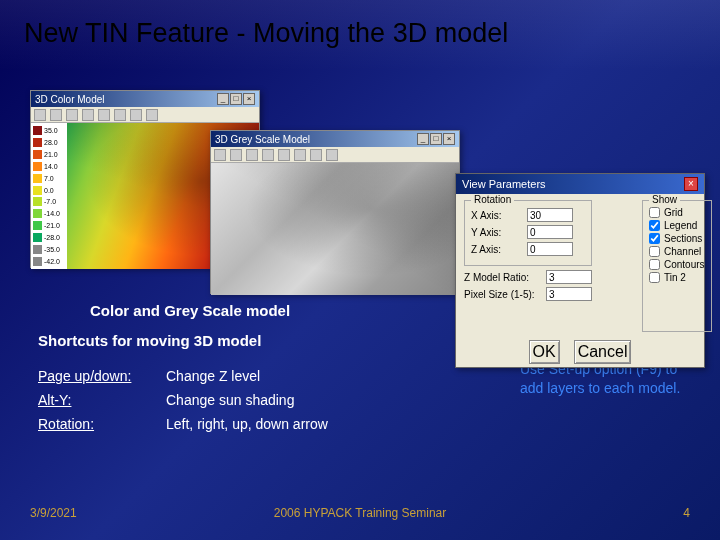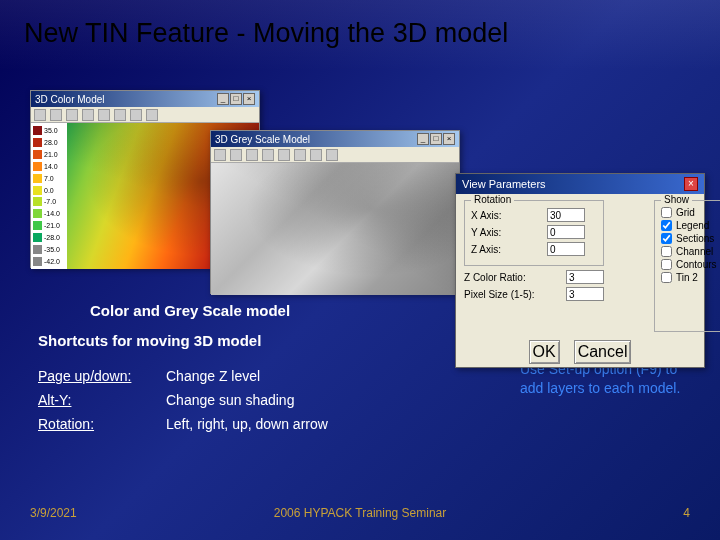--- a/index.html
+++ b/index.html
@@ -110,21 +110,21 @@
   }
   .dialog .titlebar .x{
     width:14px;height:14px;background:#d44;border:1px solid #800;
     color:#fff;font-size:10px;line-height:12px;text-align:center;
   }
   .dialog .body{padding:6px 8px;}
   .fieldset{border:1px solid #aaa;padding:4px 6px 6px;margin-bottom:4px;position:relative;}
   .fieldset .lg{position:absolute;top:-7px;left:6px;background:#ece9d8;padding:0 3px;font-size:10px;}
   .row{display:flex;align-items:center;gap:4px;margin:3px 0;}
   .row label{width:52px;font-size:10px;}
-  .row input[type=text]{width:38px;height:14px;font-size:10px;border:1px solid #888;background:#fff;padding:1px 2px;margin-left:20px;}
+  .row input[type=text]{width:46px;height:14px;font-size:10px;border:1px solid #888;background:#fff;padding:1px 2px;}
   .cols{display:flex;gap:8px;}
   .cols .c1{flex:1.2;}
   .cols .c2{flex:1;padding-left:42px;}
   .chk{display:flex;align-items:center;gap:4px;margin:2px 0;font-size:10px;}
   .chk input{width:11px;height:11px;}
   .btnrow{display:flex;justify-content:center;gap:14px;margin-top:4px;}
   .btnrow button{
     font-size:16px;padding:2px 3px;background:#ece9d8;border:1px solid #888;
     box-shadow:inset 1px 1px #fff, inset -1px -1px #999;
   }
@@ -279,21 +279,21 @@
           <div class="row">
             <label>Y Axis:</label>
             <input type="text" value="0" style="">
           </div>
           <div class="row">
             <label>Z Axis:</label>
             <input type="text" value="0" style="">
           </div>
         </div>
         <div class="row">
-          <label style="width:78px">Z Color Ratio:</label>
+          <label style="width:78px">Z Model Ratio:</label>
           <input type="text" value="3" style="">
         </div>
         <div class="row">
           <label style="width:78px">Pixel Size (1-5):</label>
           <input type="text" value="3" style="">
         </div>
       </div>
       <div class="c2">
         <div class="fieldset" style="height:132px">
           <span class="lg">Show</span>

